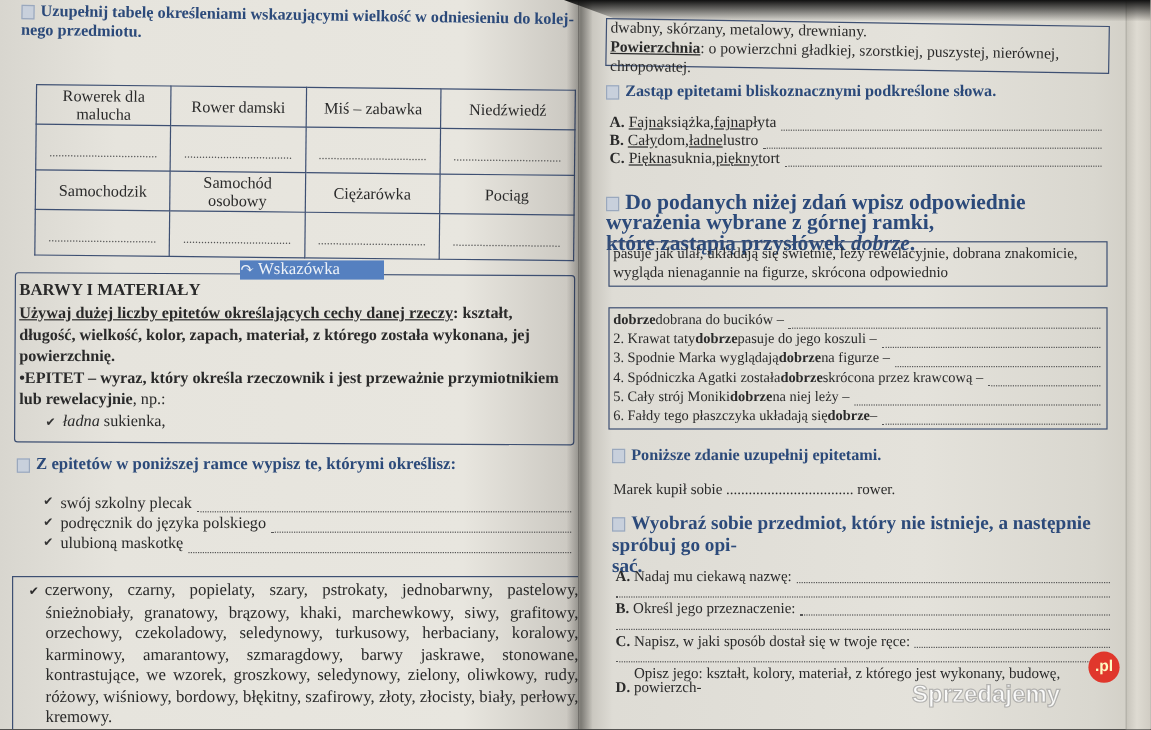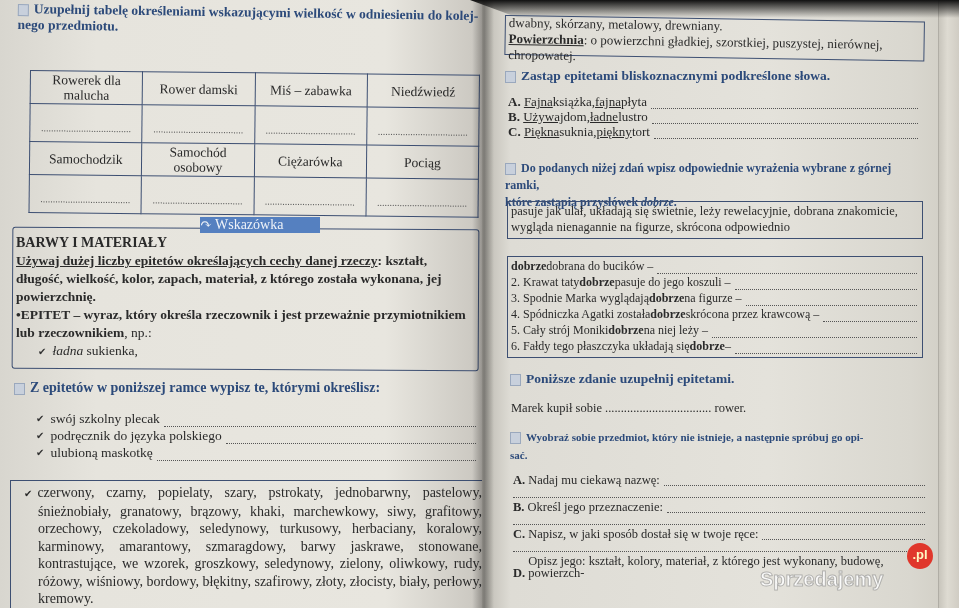--- a/index.html
+++ b/index.html
@@ -77,21 +77,21 @@
     </table>
 
   <div class="hint-box"></div>
   <div class="hint-tab"><span>↷ </span><span>Wskazówka</span></div>
   <div class="hint-content">
     <div class="hint-title">BARWY I MATERIAŁY</div>
     <div style="font-weight:bold;">
       <span class="u">Używaj dużej liczby epitetów określających cechy danej rzeczy</span><span>: kształt, długość, wielkość, kolor, zapach, materiał, z którego została wykonana, jej powierzchnię.</span>
     </div>
     <div>
-      <b>•EPITET – wyraz, który określa rzeczownik i jest przeważnie przymiotnikiem lub rzeczownikiem</b><span>, np.:</span>
+      <b>•EPITET – wyraz, który określa rzeczownik i jest przeważnie przymiotnikiem lub rewelacyjnie</b><span>, np.:</span>
     </div>
     <div><span class="chk">✔</span><i>ładna</i><span> sukienka,</span></div>
   </div>
 
   <div class="abs task" style="left:14px;top:380px;">
     <span class="task-ic"></span><span>Z epitetów w poniższej ramce wypisz te, którymi określisz:</span>
   </div>
   <div class="abs txt" style="left:14px;top:410px;width:462px;line-height:17px;">
     <div class="row">
         <span class="chk">✔</span>
@@ -126,25 +126,25 @@
 <div class="abs rtext" style="left:509px;top:15px;width:418px;transform:rotate(0.9deg);transform-origin:left top;font-size:13px;">
   <div>dwabny, skórzany, metalowy, drewniany.</div>
   <div><b class="u">Powierzchnia</b><span>: o powierzchni gładkiej, szorstkiej, puszystej, nierównej, chropowatej.</span></div>
 </div>
 
 <div class="abs task" style="left:505px;top:68px;font-size:13.5px;">
   <span class="task-ic"></span><span>Zastąp epitetami bliskoznacznymi podkreślone słowa.</span>
 </div>
 <div class="abs rtext" style="left:508px;top:94px;width:410px;font-size:13px;line-height:15px;">
   <div class="row"><b>A.</b>&nbsp;<span class="u">Fajna</span><span> książka, </span><span class="u">fajna</span><span> płyta</span><span class="fill"></span></div>
-  <div class="row"><b>B.</b>&nbsp;<span class="u">Używaj</span><span> dom, </span><span class="u">ładne</span><span> lustro</span><span class="fill"></span></div>
+  <div class="row"><b>B.</b>&nbsp;<span class="u">Cały</span><span> dom, </span><span class="u">ładne</span><span> lustro</span><span class="fill"></span></div>
   <div class="row"><b>C.</b>&nbsp;<span class="u">Piękna</span><span> suknia, </span><span class="u">piękny</span><span> tort</span><span class="fill"></span></div>
 </div>
 
-<div class="abs task" style="left:505px;top:160px;width:420px;font-size:12px;line-height:17px;">
+<div class="abs task" style="left:505px;top:160px;width:420px;font-size:18px;line-height:17px;">
   <span class="task-ic"></span><span>Do podanych niżej zdań wpisz odpowiednie wyrażenia wybrane z górnej ramki,</span><br>
   <span>które zastąpią przysłówek </span><i>dobrze</i><span>.</span>
 </div>
 
 <div class="rbox2"></div>
 <div class="abs rtext" style="left:511px;top:203px;width:408px;font-size:12.5px;">pasuje jak ulał, układają się świetnie, leży rewelacyjnie, dobrana znakomicie, wygląda nienagannie na figurze, skrócona odpowiednio</div>
 
 <div class="rbox3"></div>
 <div class="abs rtext" style="left:511px;top:258px;width:406px;font-size:12px;">
   <div class="row">
@@ -186,21 +186,21 @@
 
 <div class="abs task" style="left:510px;top:371px;font-size:13.5px;">
   <span class="task-ic"></span><span>Poniższe zdanie uzupełnij epitetami.</span>
 </div>
 <div class="abs rtext" style="left:511px;top:400px;font-size:12.5px;">
   <span>Marek kupił sobie</span>
   <span>..................................</span>
   <span>rower.</span>
 </div>
 
-<div class="abs task" style="left:510px;top:428px;width:420px;font-size:11px;line-height:18px;">
+<div class="abs task" style="left:510px;top:428px;width:420px;font-size:16px;line-height:18px;">
   <span class="task-ic"></span><span>Wyobraź sobie przedmiot, który nie istnieje, a następnie spróbuj go opi-</span><br>
   <span>sać.</span>
 </div>
 <div class="abs rtext" style="left:513px;top:474px;width:412px;font-size:12.5px;line-height:12px;">
   <div class="row"><b>A.</b>&nbsp;<span>Nadaj mu ciekawą nazwę:</span><span class="fill"></span></div>
   <div class="row" style="height:12px;">
       <span class="fill" style="margin-left:0;"></span>
     </div>
   <div class="row" style="margin-top:3px;"><b>B.</b>&nbsp;<span>Określ jego przeznaczenie:</span><span class="fill"></span></div>
   <div class="row" style="height:12px;">

